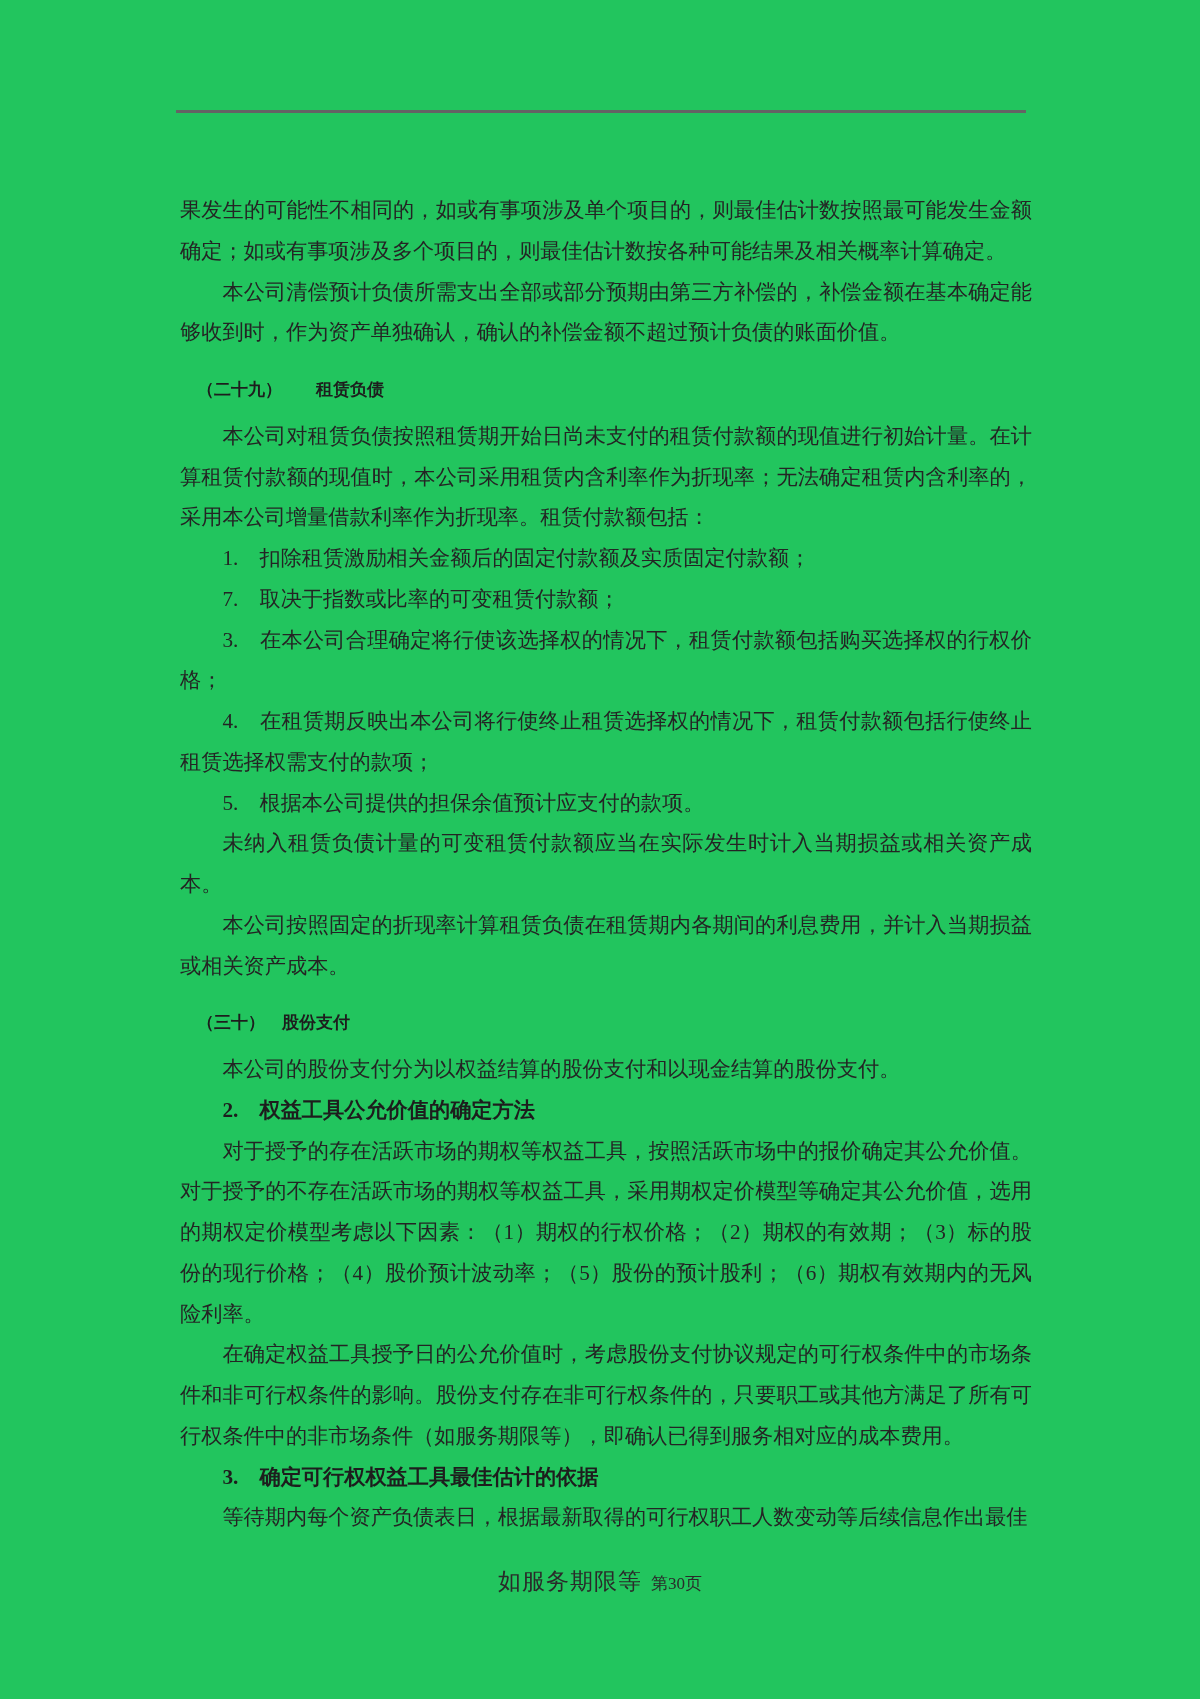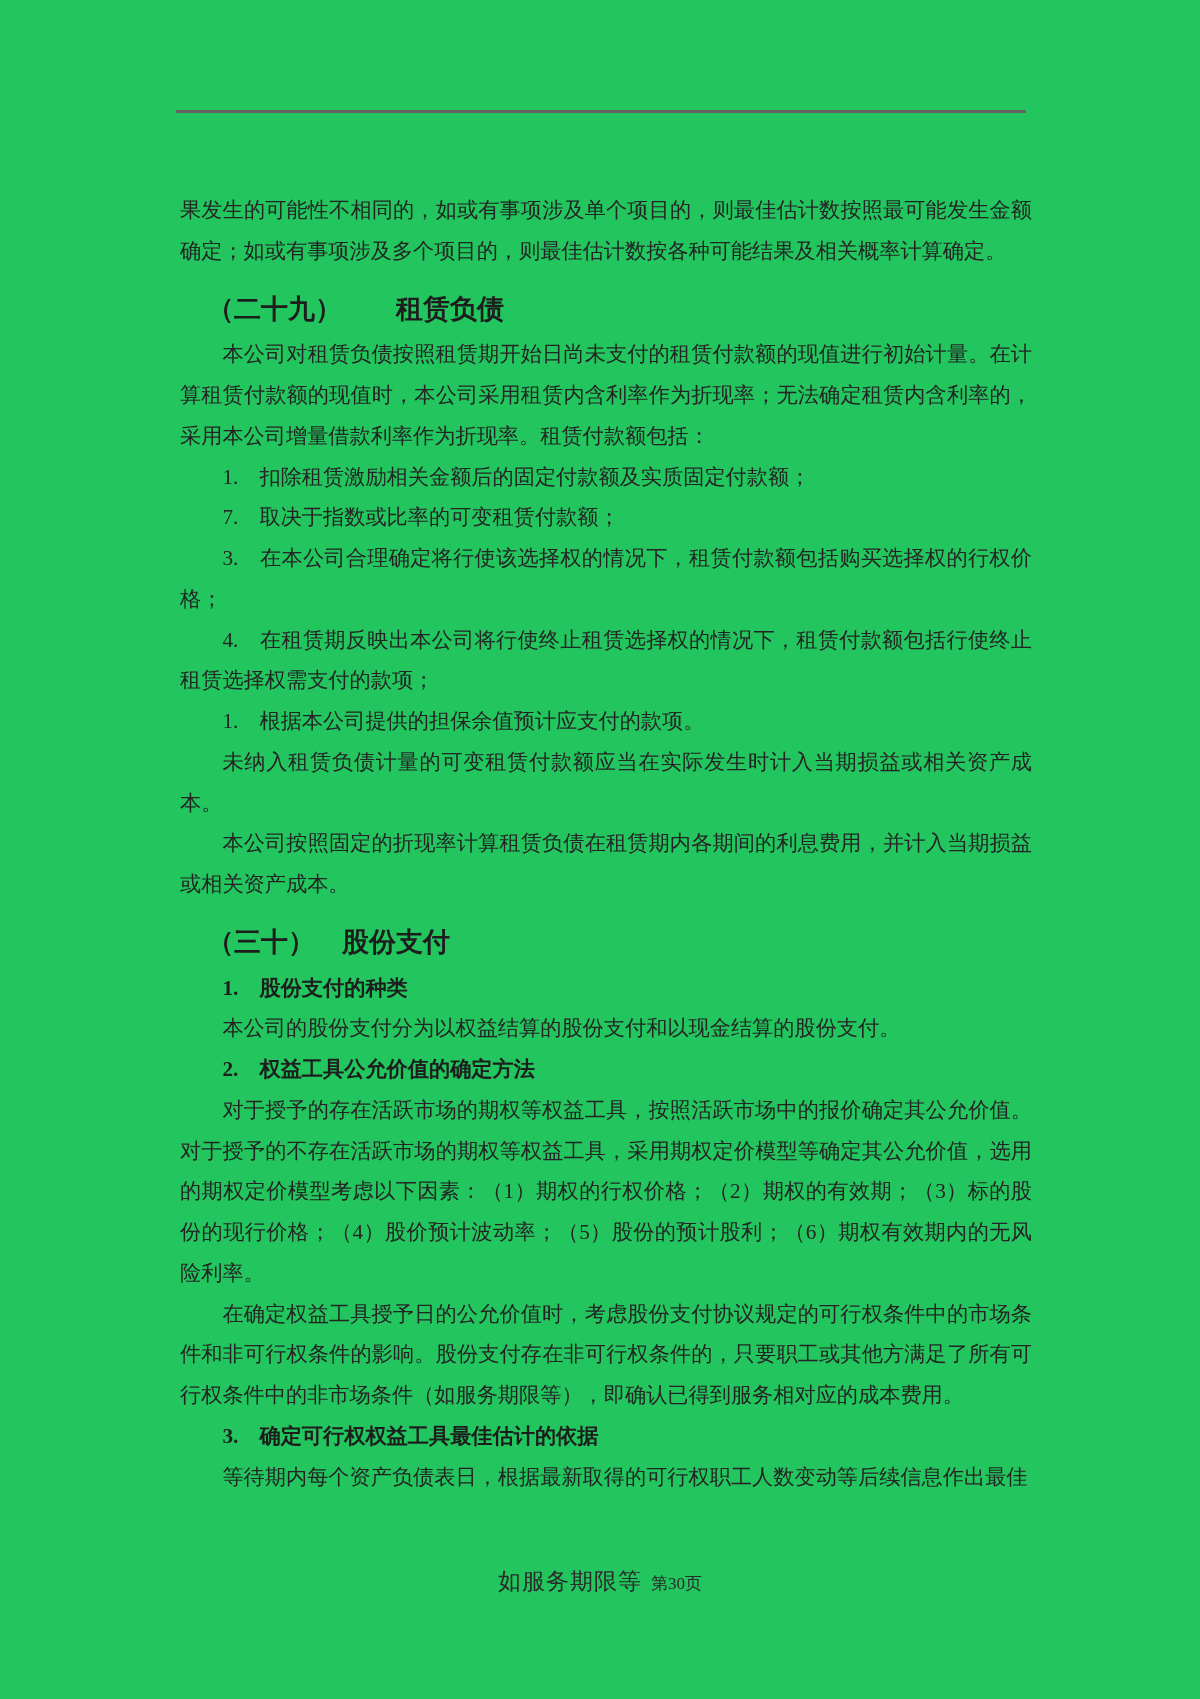--- a/index.html
+++ b/index.html
@@ -38,21 +38,21 @@
     text-indent: 2em;
     color: #242424;
   }
   p.noindent {
     text-indent: 0;
   }
   p.h1 {
     font-weight: bold;
     text-indent: 1em;
     text-align: left;
-    font-size: 27px;
+    font-size: 17px;
     margin-top: 17px !important;
     margin-bottom: 5px !important;
     color: #1d1d1d;
   }
   p.sub {
     font-weight: bold;
     text-align: left;
     color: #1d1d1d;
   }
   .footer {
@@ -78,38 +78,38 @@
 <body>
 
 <div class="page">
 
   <div class="header-rule"></div>
 
   <main class="content">
 
     <p class="noindent">果发生的可能性不相同的，如或有事项涉及单个项目的，则最佳估计数按照最可能发生金额确定；如或有事项涉及多个项目的，则最佳估计数按各种可能结果及相关概率计算确定。</p>
 
+    <p>本公司清偿预计负债所需支出全部或部分预期由第三方补偿的，补偿金额在基本确定能够收到时，作为资产单独确认，确认的补偿金额不超过预计负债的账面价值。</p>
 
     <p class="h1">（二十九）　　租赁负债</p>
 
     <p>本公司对租赁负债按照租赁期开始日尚未支付的租赁付款额的现值进行初始计量。在计算租赁付款额的现值时，本公司采用租赁内含利率作为折现率；无法确定租赁内含利率的，采用本公司增量借款利率作为折现率。租赁付款额包括：</p>
 
     <p>1.　扣除租赁激励相关金额后的固定付款额及实质固定付款额；</p>
     <p>7.　取决于指数或比率的可变租赁付款额；</p>
     <p>3.　在本公司合理确定将行使该选择权的情况下，租赁付款额包括购买选择权的行权价格；</p>
     <p>4.　在租赁期反映出本公司将行使终止租赁选择权的情况下，租赁付款额包括行使终止租赁选择权需支付的款项；</p>
-    <p>1.　根据本公司提供的担保余值预计应支付的款项。</p>
+    <p>5.　根据本公司提供的担保余值预计应支付的款项。</p>
 
     <p>未纳入租赁负债计量的可变租赁付款额应当在实际发生时计入当期损益或相关资产成本。</p>
 
     <p>本公司按照固定的折现率计算租赁负债在租赁期内各期间的利息费用，并计入当期损益或相关资产成本。</p>
 
     <p class="h1">（三十）　股份支付</p>
 
-    <p class="sub">1.　股份支付的种类</p>
 
     <p>本公司的股份支付分为以权益结算的股份支付和以现金结算的股份支付。</p>
 
     <p class="sub">2.　权益工具公允价值的确定方法</p>
 
     <p>对于授予的存在活跃市场的期权等权益工具，按照活跃市场中的报价确定其公允价值。对于授予的不存在活跃市场的期权等权益工具，采用期权定价模型等确定其公允价值，选用的期权定价模型考虑以下因素：（1）期权的行权价格；（2）期权的有效期；（3）标的股份的现行价格；（4）股价预计波动率；（5）股份的预计股利；（6）期权有效期内的无风险利率。</p>
 
     <p>在确定权益工具授予日的公允价值时，考虑股份支付协议规定的可行权条件中的市场条件和非可行权条件的影响。股份支付存在非可行权条件的，只要职工或其他方满足了所有可行权条件中的非市场条件（如服务期限等），即确认已得到服务相对应的成本费用。</p>
 
     <p class="sub">3.　确定可行权权益工具最佳估计的依据</p>

